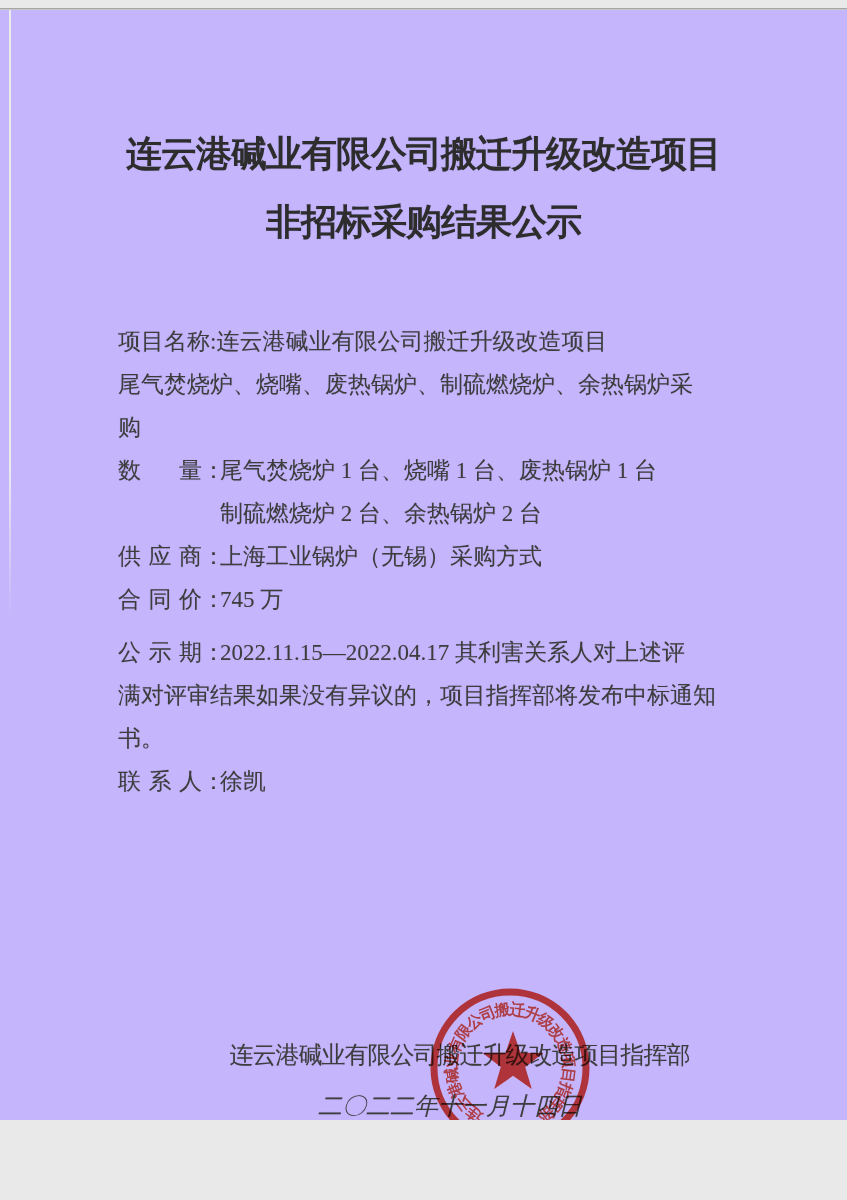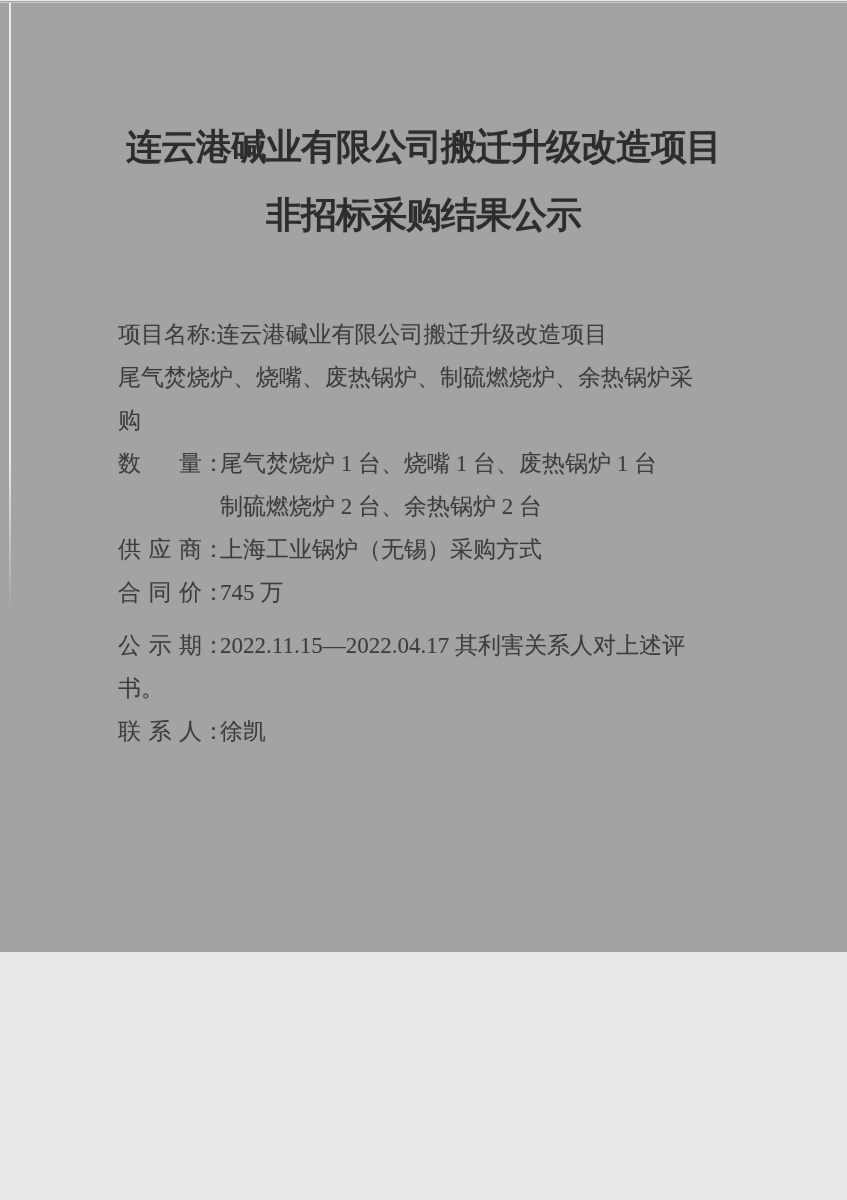--- a/index.html
+++ b/index.html
@@ -1,20 +1,20 @@
 <!DOCTYPE html>
 <html><head>
 <meta charset="utf-8">
 <style>
   html,body { margin:0; padding:0; background:#e9e9e9; }
   .page {
     position:relative;
-    width:847px; height:951px;
-    margin:1px auto;
-    background:#a3a3a3;
+    width:847px; height:1112px;
+    margin:8px auto;
+    background:#c4b5fd;
     overflow:hidden;
     font-family:"Liberation Serif","DejaVu Serif",serif;
     color:#3b3b3b;
   }
   
   .top-edge { position:absolute; top:0; left:0; width:100%; height:2px;
               background:linear-gradient(#969696,#d8d8d8); }
   .left-line { position:absolute; top:2px; left:9px; width:2px; height:610px;
                background:linear-gradient(to bottom, #ebebeb 75%, rgba(235,235,235,0)); }
   .speck { position:absolute; border-radius:50%; }
@@ -110,20 +110,21 @@
           <span>合</span>
           <span>同</span>
           <span>价</span>
         </span><span class="colon">：</span><span class="val">745 万</span></div>
 
     <div class="line gap-top"><span class="lbl spread">
           <span>公</span>
           <span>示</span>
           <span>期</span>
         </span><span class="colon">：</span><span class="val">2022.11.15—2022.04.17 其利害关系人对上述评</span></div>
+    <div class="line cont">满对评审结果如果没有异议的，项目指挥部将发布中标通知</div>
     <div class="line cont">书。</div>
 
     <div class="line"><span class="lbl spread">
           <span>联</span>
           <span>系</span>
           <span>人</span>
         </span><span class="colon">：</span><span class="val">徐凯</span></div>
 
 
   </div>

